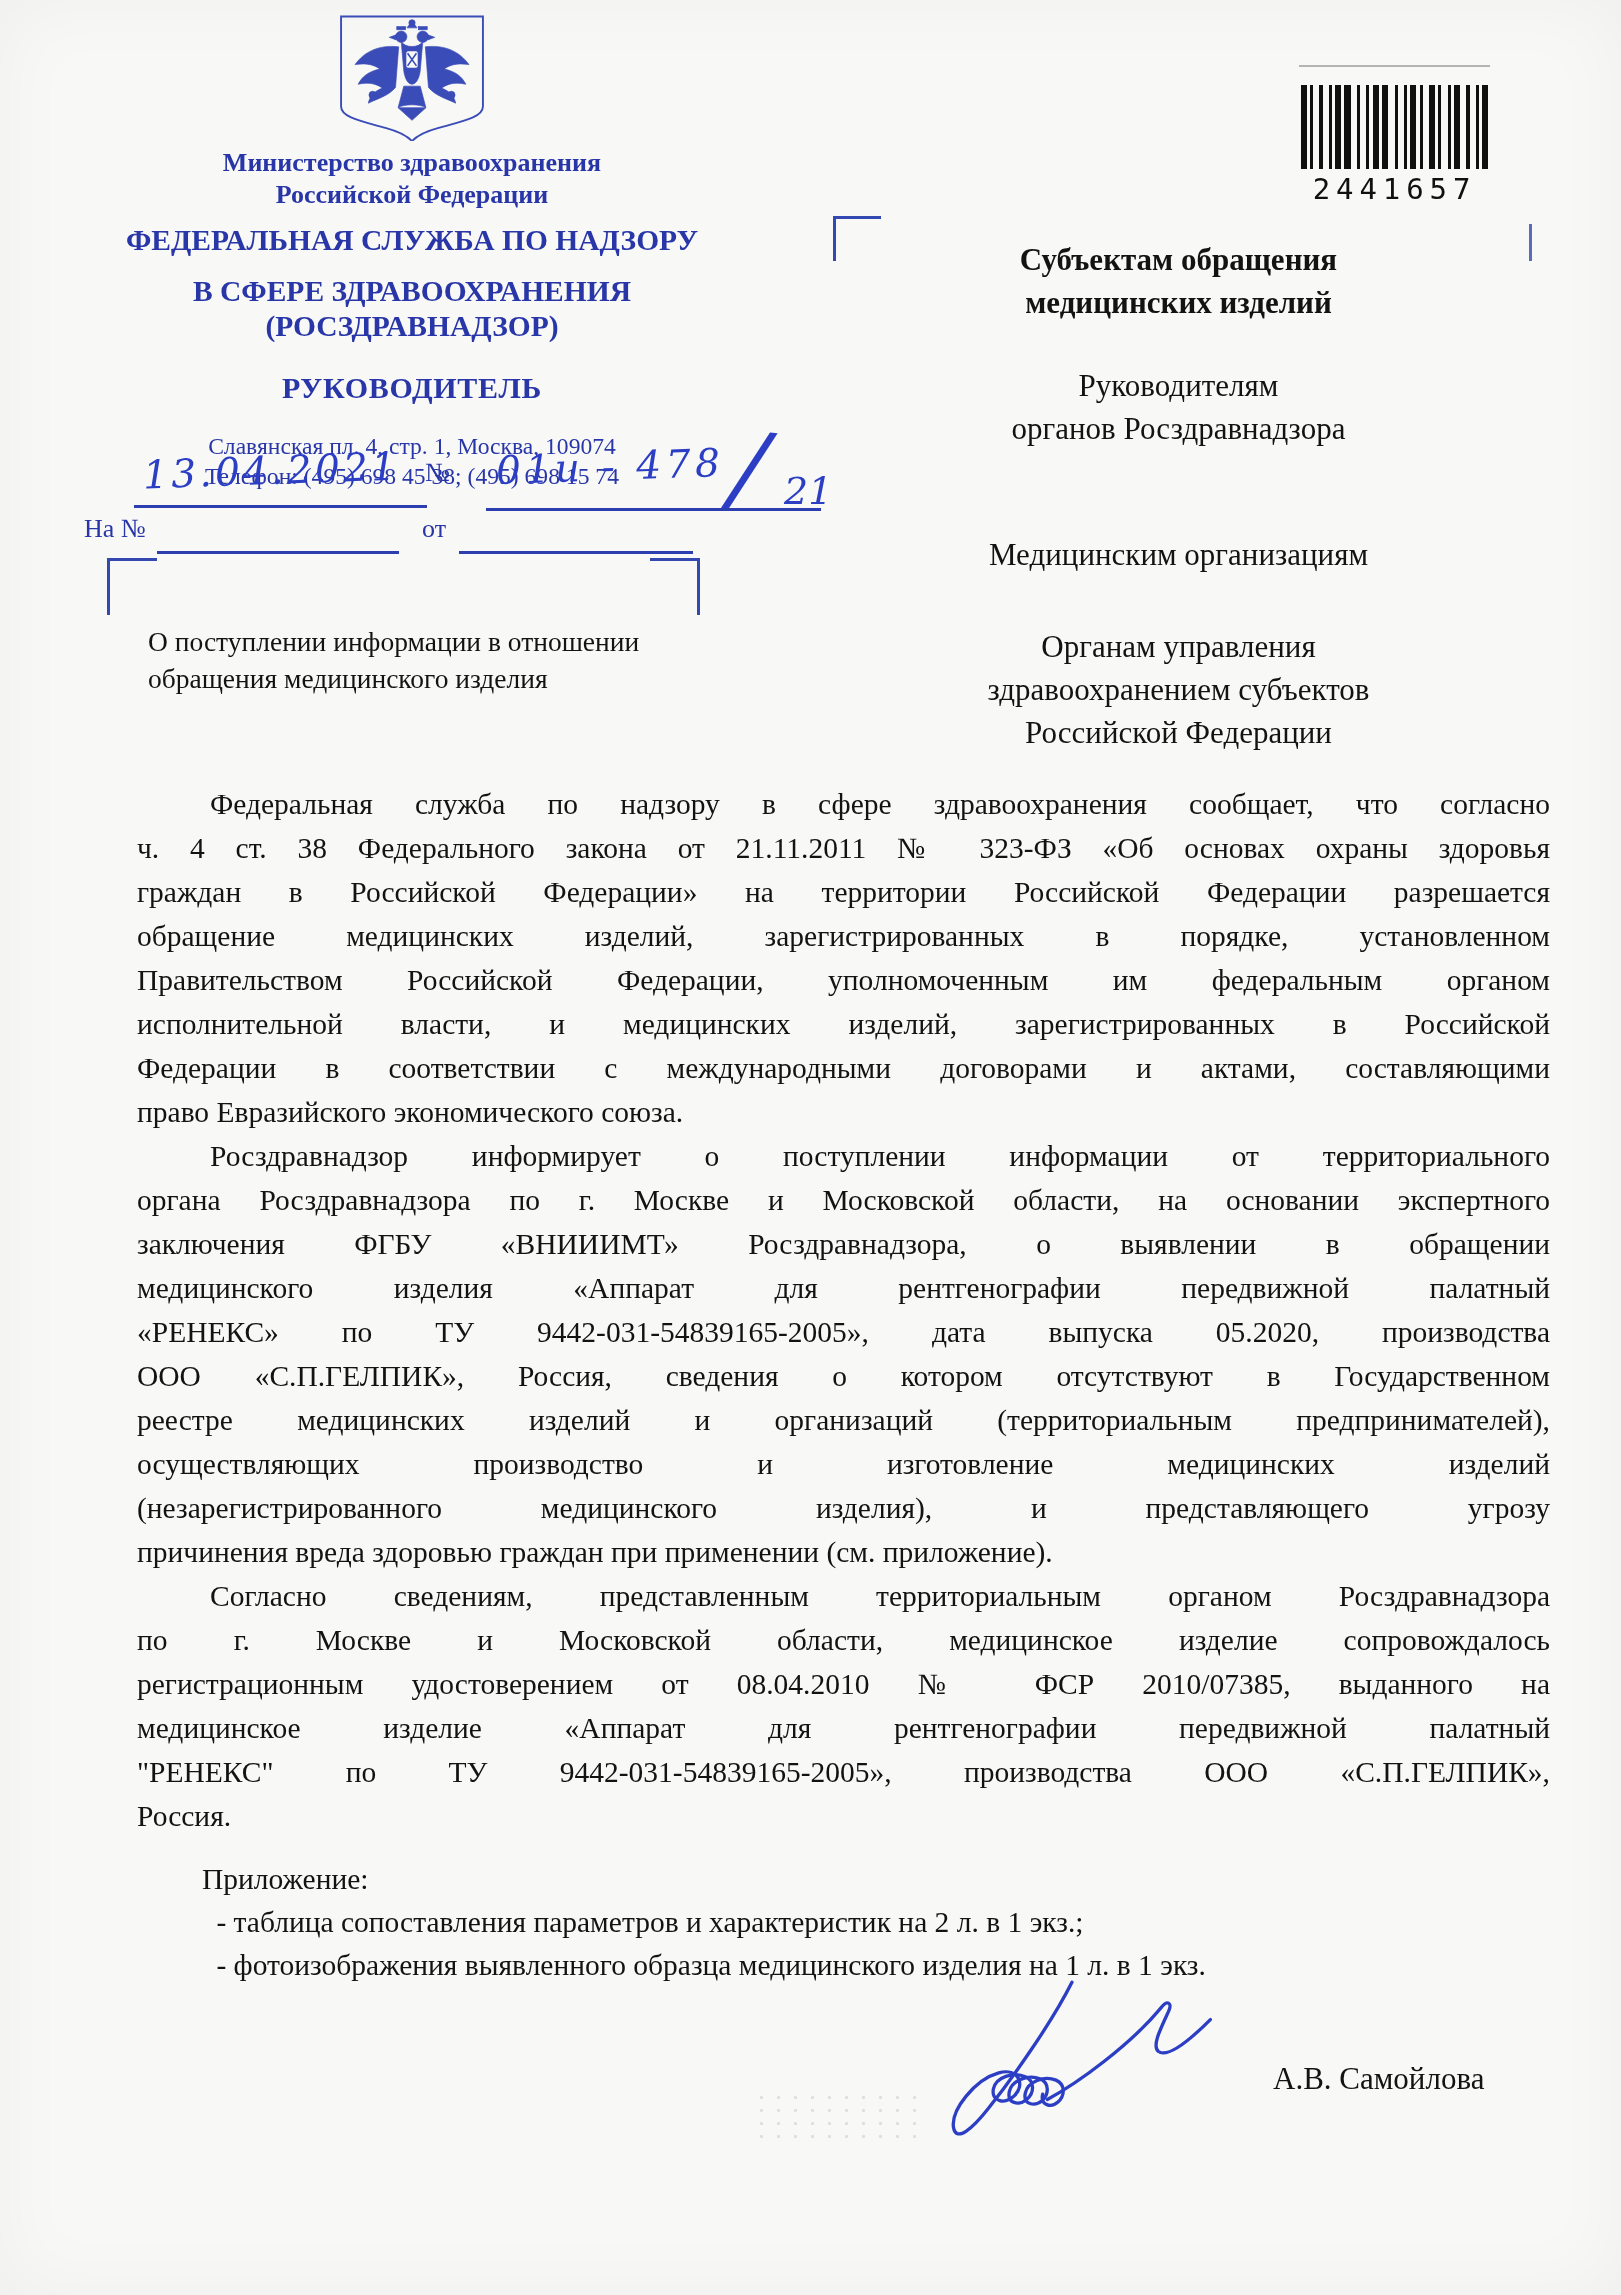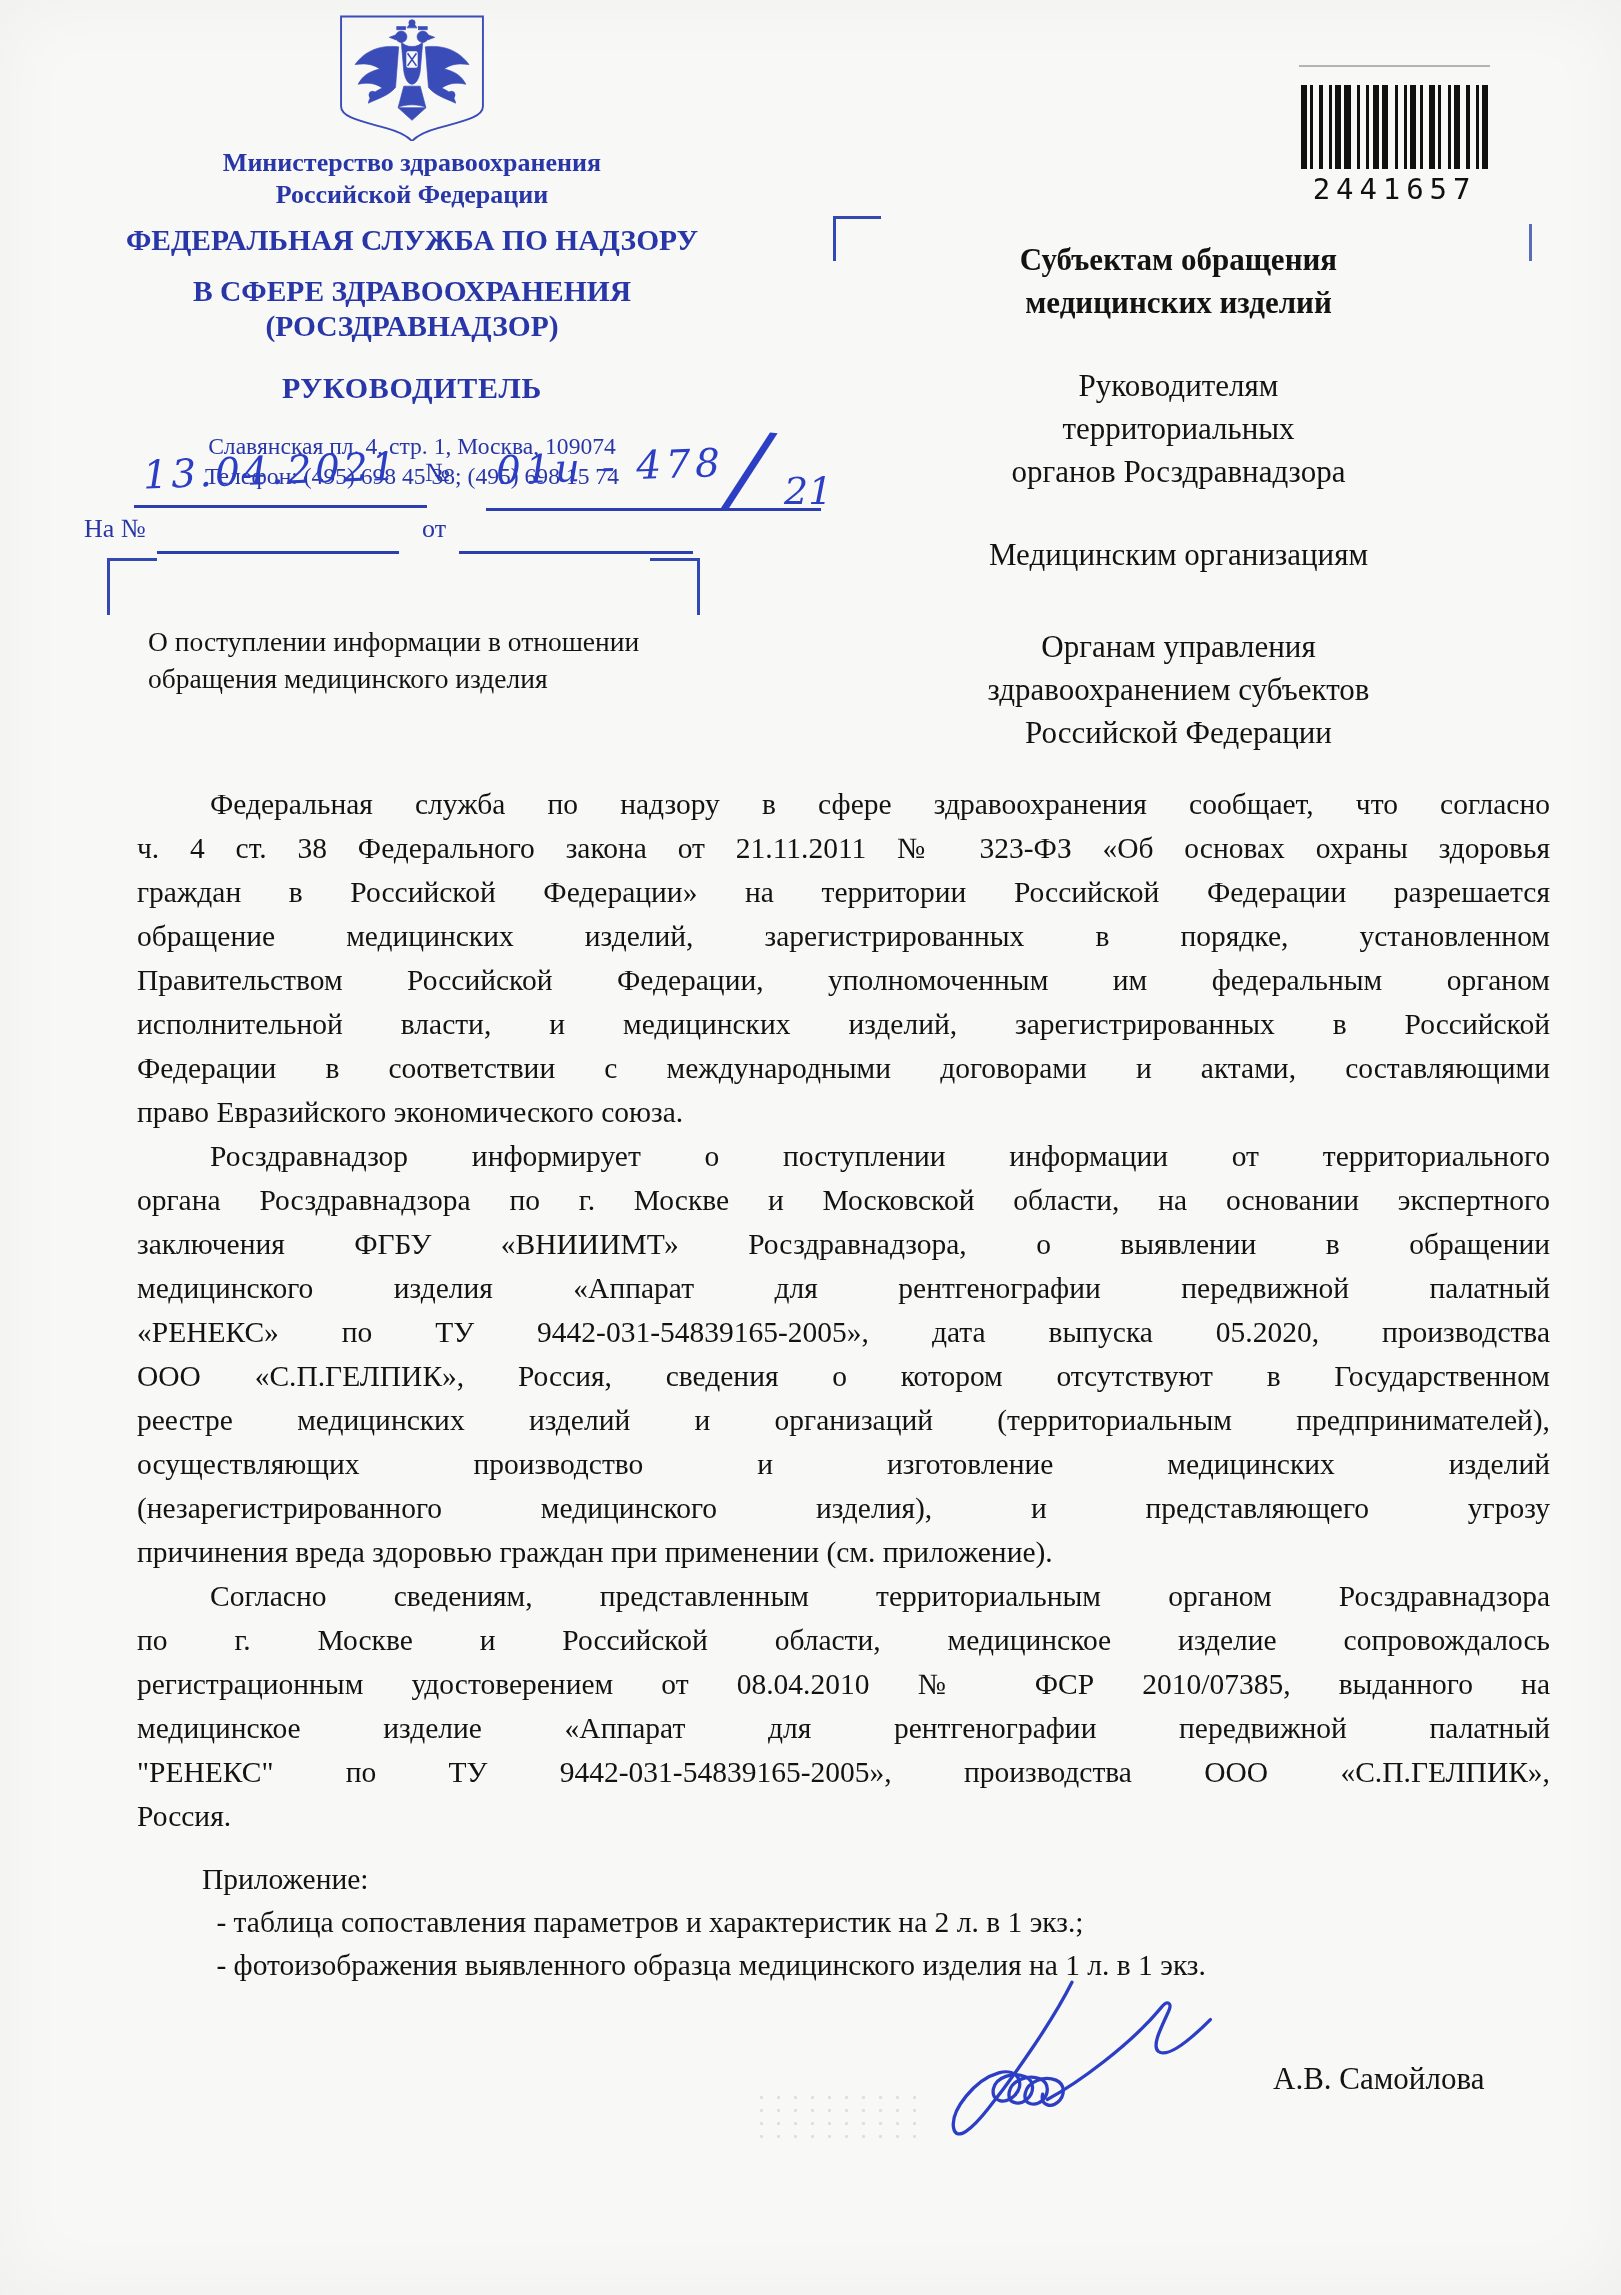--- a/index.html
+++ b/index.html
@@ -168,21 +168,20 @@
       </div>
     <div class="bc-num">2441657</div>
   </div>
 
   <div class="addressee" id="grp1">
     <div>Субъектам обращения</div>
     <div>медицинских изделий</div>
   </div>
   <div class="addressee" id="grp2">
     <div>Руководителям</div>
-    <div>территориальных</div>
     <div>органов Росздравнадзора</div>
   </div>
   <div class="addressee" id="grp3">
     <div>Медицинским организациям</div>
   </div>
   <div class="addressee" id="grp4">
     <div>Органам управления</div>
     <div>здравоохранением субъектов</div>
     <div>Российской Федерации</div>
   </div>
@@ -200,21 +199,21 @@
     <div class="bline">органа Росздравнадзора по г. Москве и Московской области, на основании экспертного</div>
     <div class="bline">заключения ФГБУ «ВНИИИМТ» Росздравнадзора, о выявлении в обращении</div>
     <div class="bline">медицинского изделия «Аппарат для рентгенографии передвижной палатный</div>
     <div class="bline">«РЕНЕКС» по ТУ 9442-031-54839165-2005», дата выпуска 05.2020, производства</div>
     <div class="bline">ООО «С.П.ГЕЛПИК», Россия, сведения о котором отсутствуют в Государственном</div>
     <div class="bline">реестре медицинских изделий и организаций (территориальным предпринимателей),</div>
     <div class="bline">осуществляющих производство и изготовление медицинских изделий</div>
     <div class="bline">(незарегистрированного медицинского изделия), и представляющего угрозу</div>
     <div class="bline end">причинения вреда здоровью граждан при применении (см. приложение).</div>
     <div class="bline ind">Согласно сведениям, представленным территориальным органом Росздравнадзора</div>
-    <div class="bline">по г. Москве и Российской области, медицинское изделие сопровождалось</div>
+    <div class="bline">по г. Москве и Московской области, медицинское изделие сопровождалось</div>
     <div class="bline">регистрационным удостоверением от 08.04.2010 № ФСР 2010/07385, выданного на</div>
     <div class="bline">медицинское изделие «Аппарат для рентгенографии передвижной палатный</div>
     <div class="bline">"РЕНЕКС" по ТУ 9442-031-54839165-2005», производства ООО «С.П.ГЕЛПИК»,</div>
     <div class="bline end">Россия.</div>
   </div>
 
   <div class="attach">
     <div>Приложение:</div>
     <div class="item">- таблица сопоставления параметров и характеристик на 2 л. в 1 экз.;</div>
     <div class="item">- фотоизображения выявленного образца медицинского изделия на 1 л. в 1 экз.</div>

